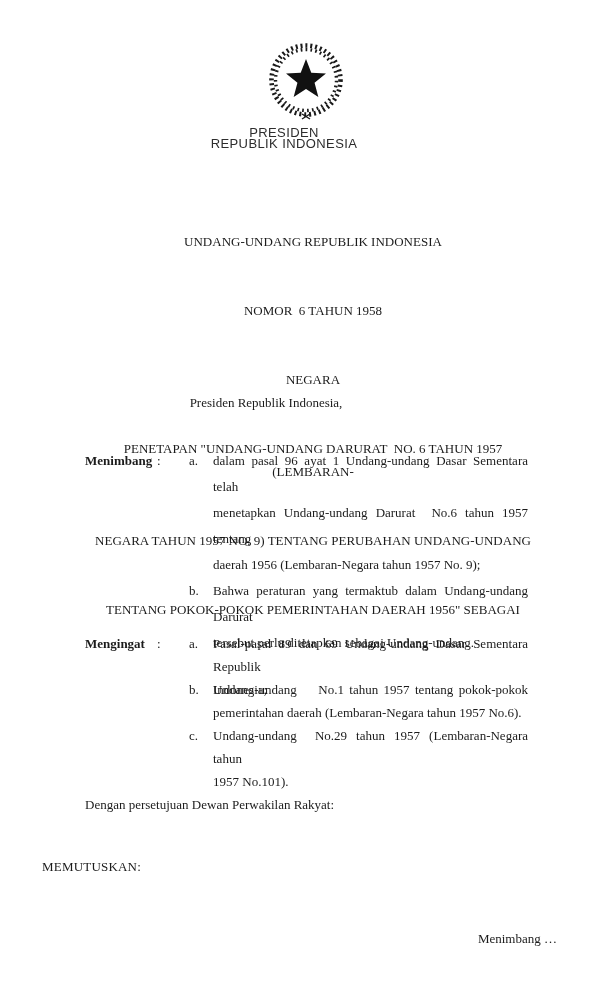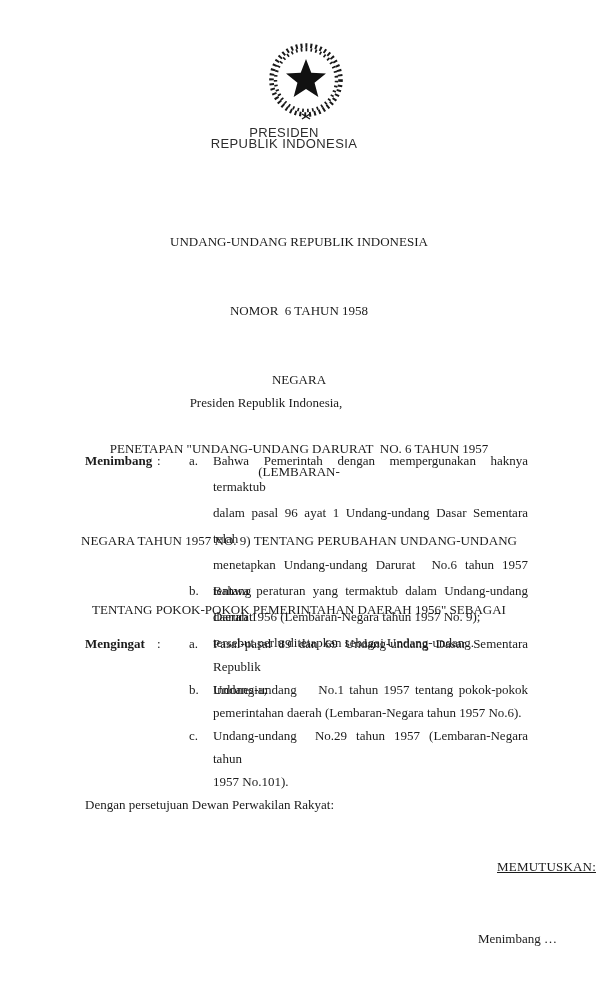--- a/index.html
+++ b/index.html
@@ -12,23 +12,23 @@
 
   
   .emblem { position:absolute; left:260px; top:34px; width:92px; height:92px; }
   .seal-text {
     position:absolute; left:0; top:128px; width:568px; text-align:center;
     font-family:"Liberation Sans","DejaVu Sans",sans-serif;
     font-size:13px; line-height:10.5px; color:#2d2d2d; letter-spacing:.4px;
   }
 
   
-  .title-block { left:78px; top:184px; width:442px; text-align:center; line-height:23px; white-space:pre-wrap; }
+  .title-block { left:92px; top:184px; width:442px; text-align:center; line-height:23px; white-space:pre-wrap; }
   .salutation  { left:0; top:395px; width:532px; text-align:center; }
-  .memutuskan  { left:0; top:859px; width:596px; text-align:right; padding-left:42px; box-sizing:border-box; letter-spacing:.2px;text-decoration:underline; }
+  .memutuskan  { left:0; top:859px; width:596px; text-align:left; padding-left:42px; box-sizing:border-box; letter-spacing:.2px; }
   .approval    { left:85px; top:797px; }
   .catchword   { right:55px; top:931px; }
 
   
   .section   { left:85px; width:443px; }
   .sec-label { position:absolute; left:0;   top:0;font-weight:bold; }
   .sec-colon { position:absolute; left:72px; top:0; }
   .item      { position:absolute; left:104px; }
   .marker    { position:absolute; left:0; top:0; }
   .lines     { margin-left:24px; width:315px; }
@@ -70,21 +70,20 @@
 
   <div class="abs salutation">Presiden Republik Indonesia,</div>
 
   <div class="abs section lh26" style="top:448px">
     <div class="sec-label">Menimbang</div>
     <div class="sec-colon">:</div>
 
     <div class="item" style="top:0">
       <div class="marker">a.</div>
       <div class="lines">
-        <div class="ln j">Bahwa Pemerintah dengan mempergunakan haknya termaktub</div>
         <div class="ln j">dalam pasal 96 ayat 1 Undang-undang Dasar Sementara telah</div>
         <div class="ln j">menetapkan Undang-undang Darurat  No.6 tahun 1957 tentang</div>
         <div class="ln">daerah 1956 (Lembaran-Negara tahun 1957 No. 9);</div>
       </div>
     </div>
 
     <div class="item" style="top:130px">
       <div class="marker">b.</div>
       <div class="lines">
         <div class="ln j">Bahwa peraturan yang termaktub dalam Undang-undang Darurat</div>

